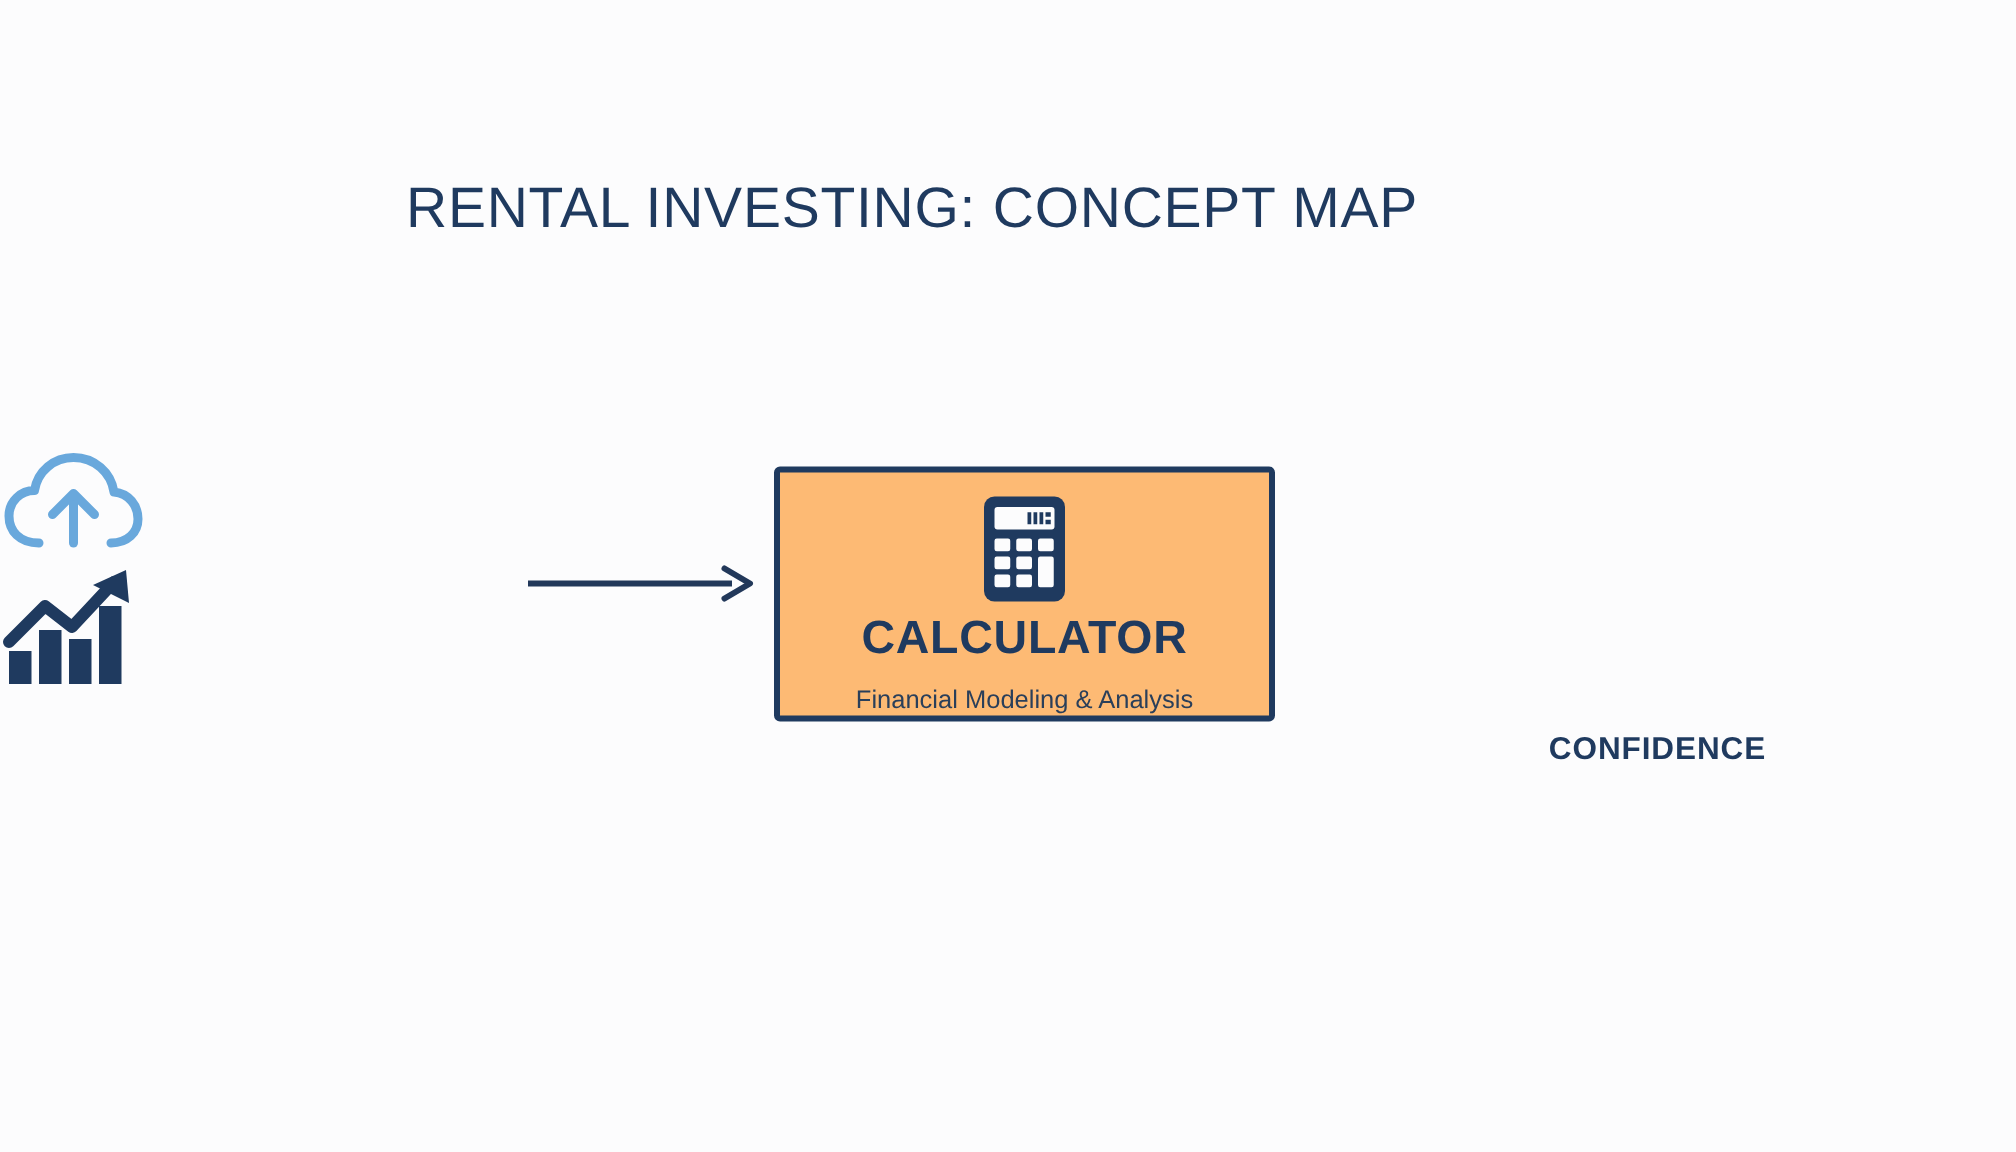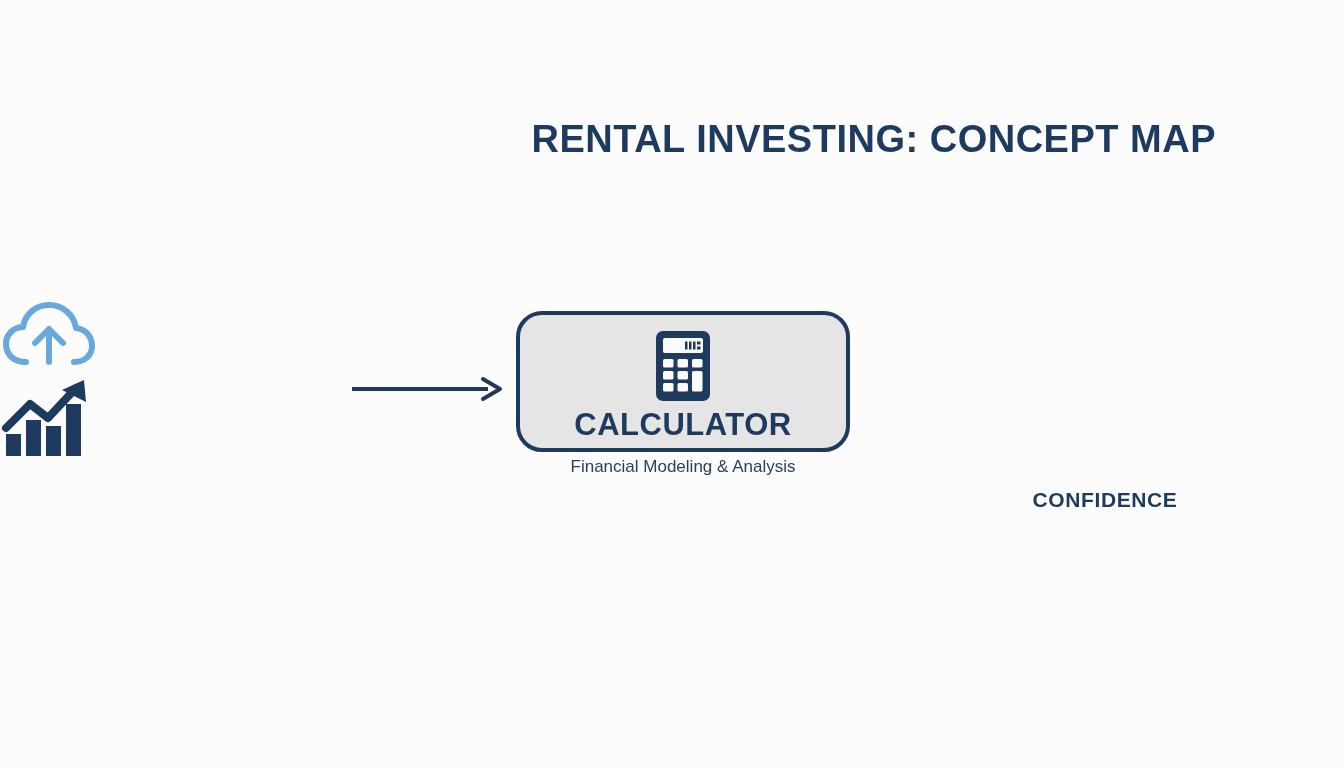--- a/index.html
+++ b/index.html
@@ -13,23 +13,23 @@
     font-family: "Liberation Sans", sans-serif;
     overflow: hidden;
     position: relative;
   }
 
   #page-title {
     position: absolute;
     top: 118px;
     left: 0;
     width: 1216px;
-    text-align: right;
+    text-align: center;
     font-size: 38px;
-    font-weight: bold;
+    font-weight: normal;
     letter-spacing: 0.5px;
     color: #1F3A5F;
     white-space: nowrap;
   }
 
   #flow {
     position: absolute;
     top: 300px;
     left: 0;
     width: 1344px;
@@ -51,24 +51,24 @@
   }
   #node-guesswork-label { left: 117px; }
   #node-confidence-label { left: 975px; }
 
   
   #node-calculator-card {
     position: absolute;
     left: 516px;
     top: 11px;
     width: 334px;
-    height: 141px;
+    height: 170px;
     border: 4px solid #1F3A5F;
-    border-radius: 26px;
-    background: #e5e5e5;
+    border-radius: 4px;
+    background: #fdba74;
     box-sizing: border-box;
     display: flex;
     flex-direction: column;
     align-items: center;
     justify-content: flex-start;
     padding-top: 14px;
   }
   #calculator-title {
     font-size: 31px;
     font-weight: bold;

